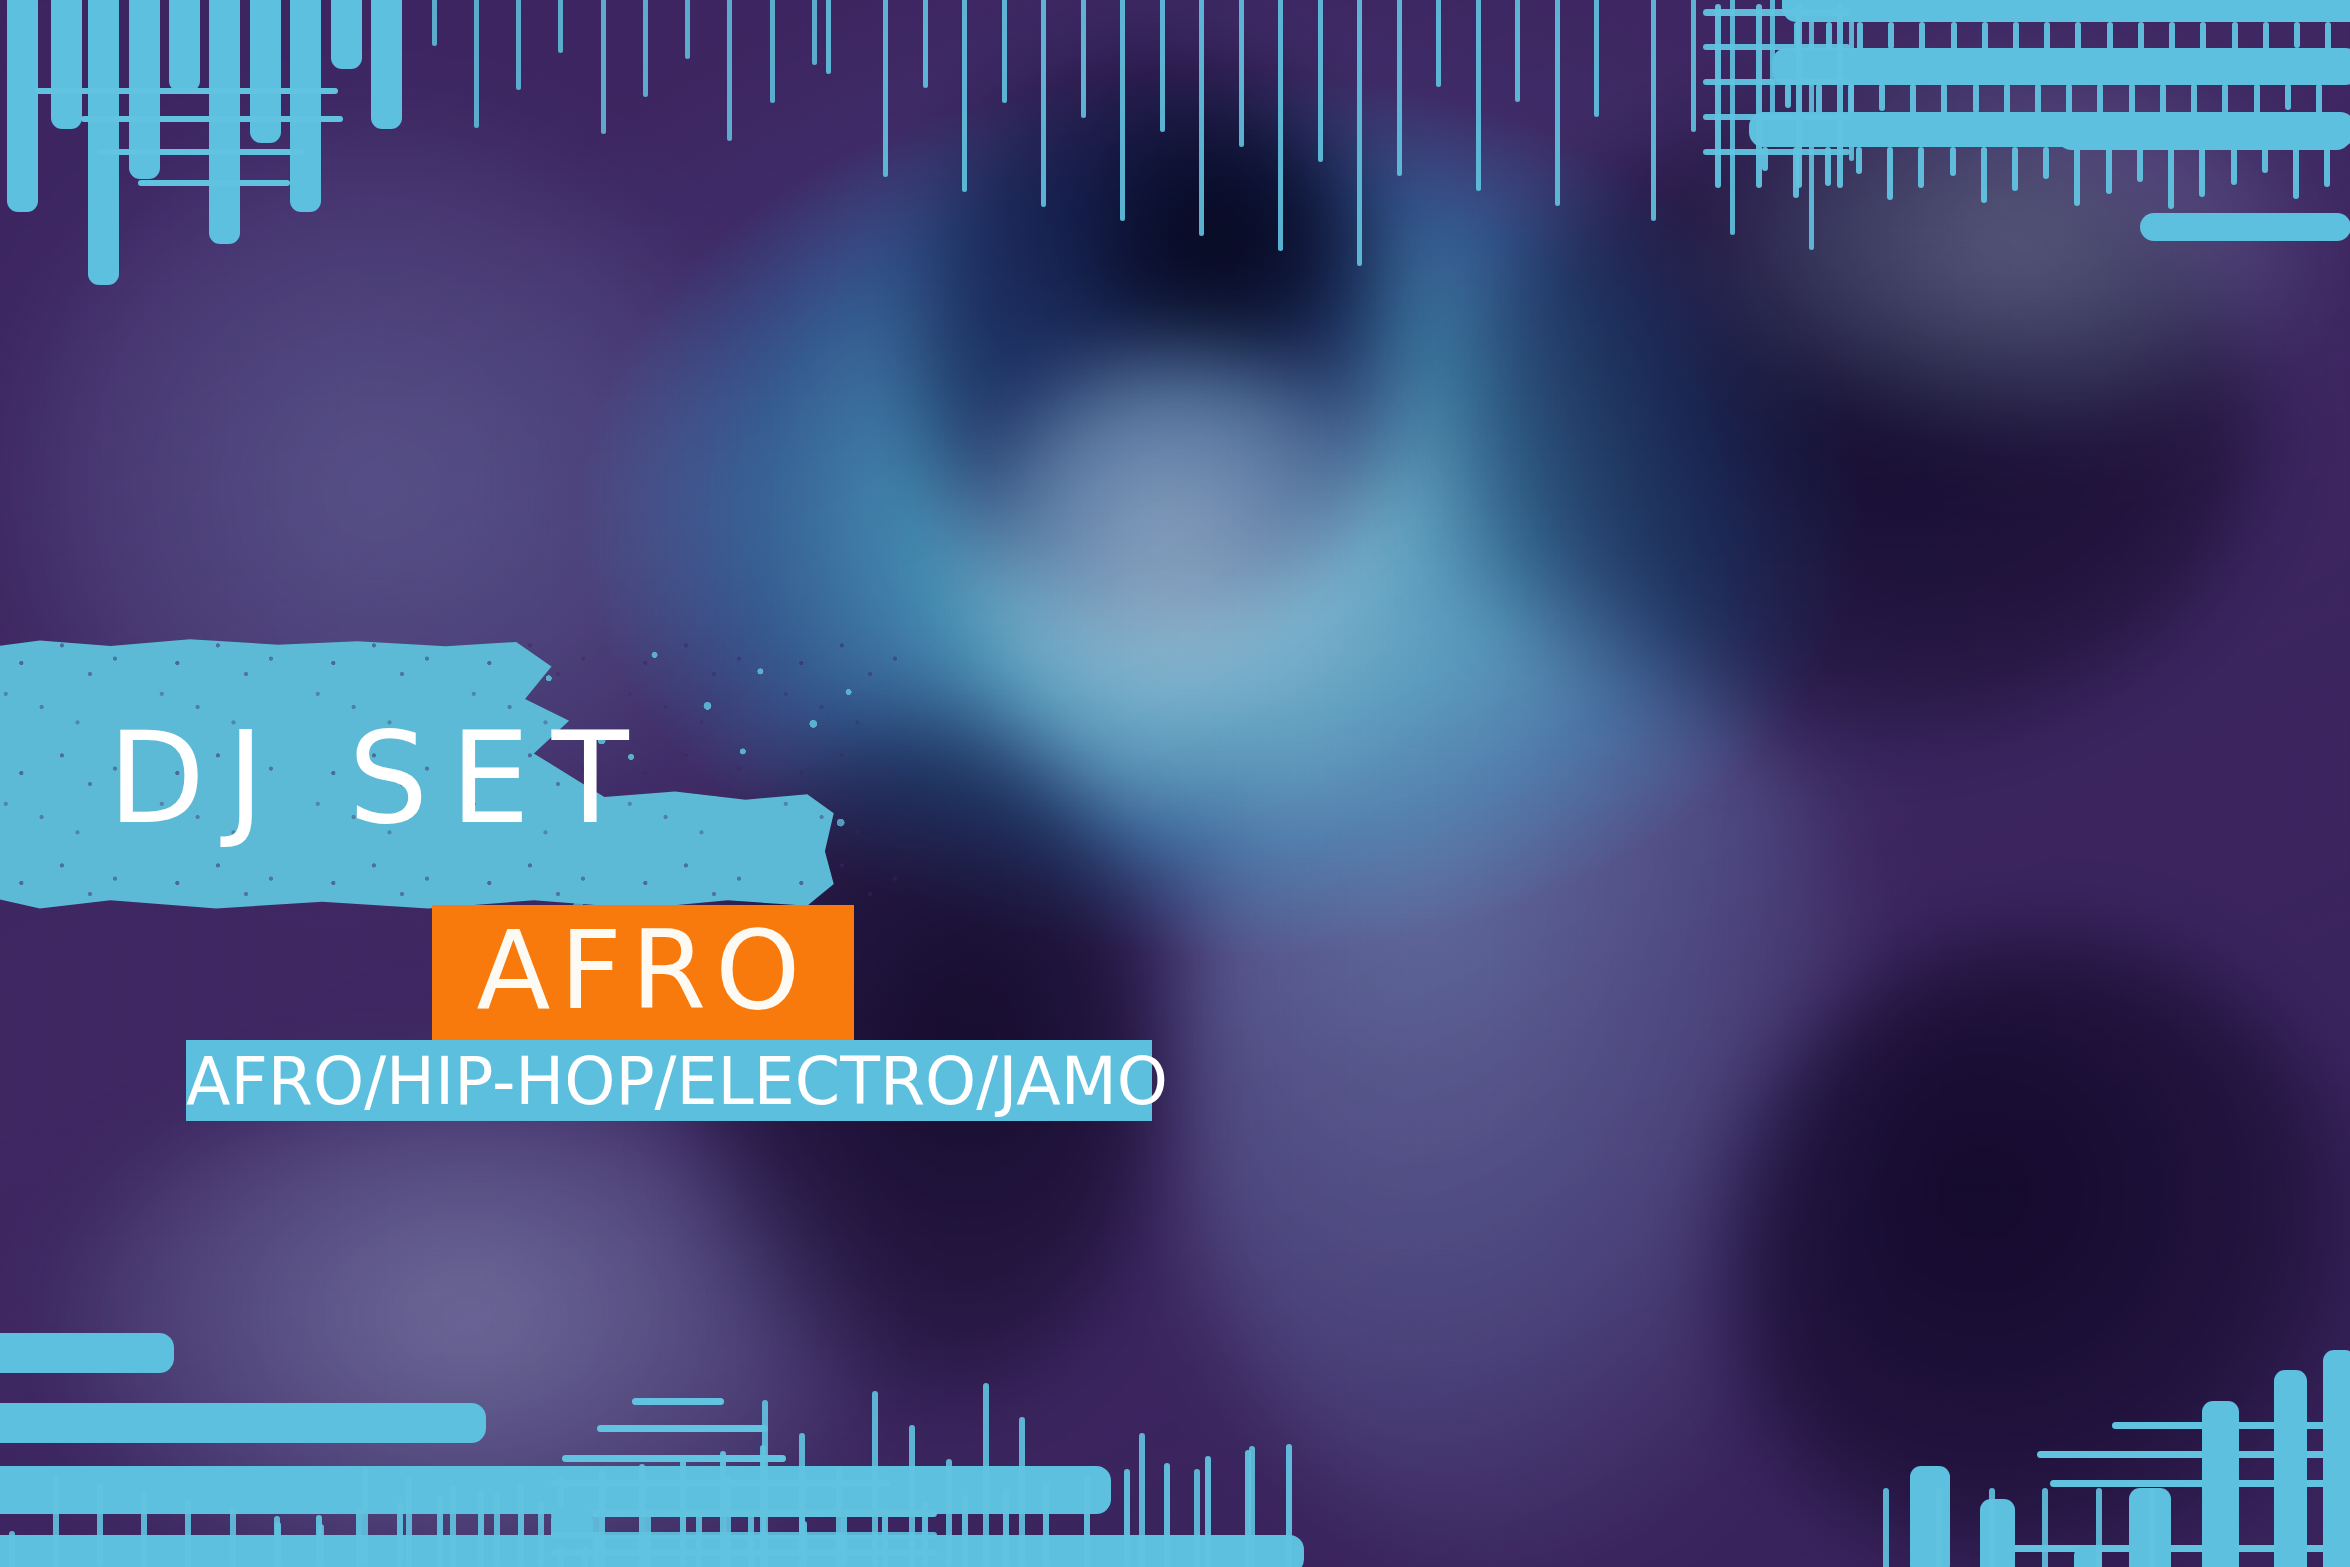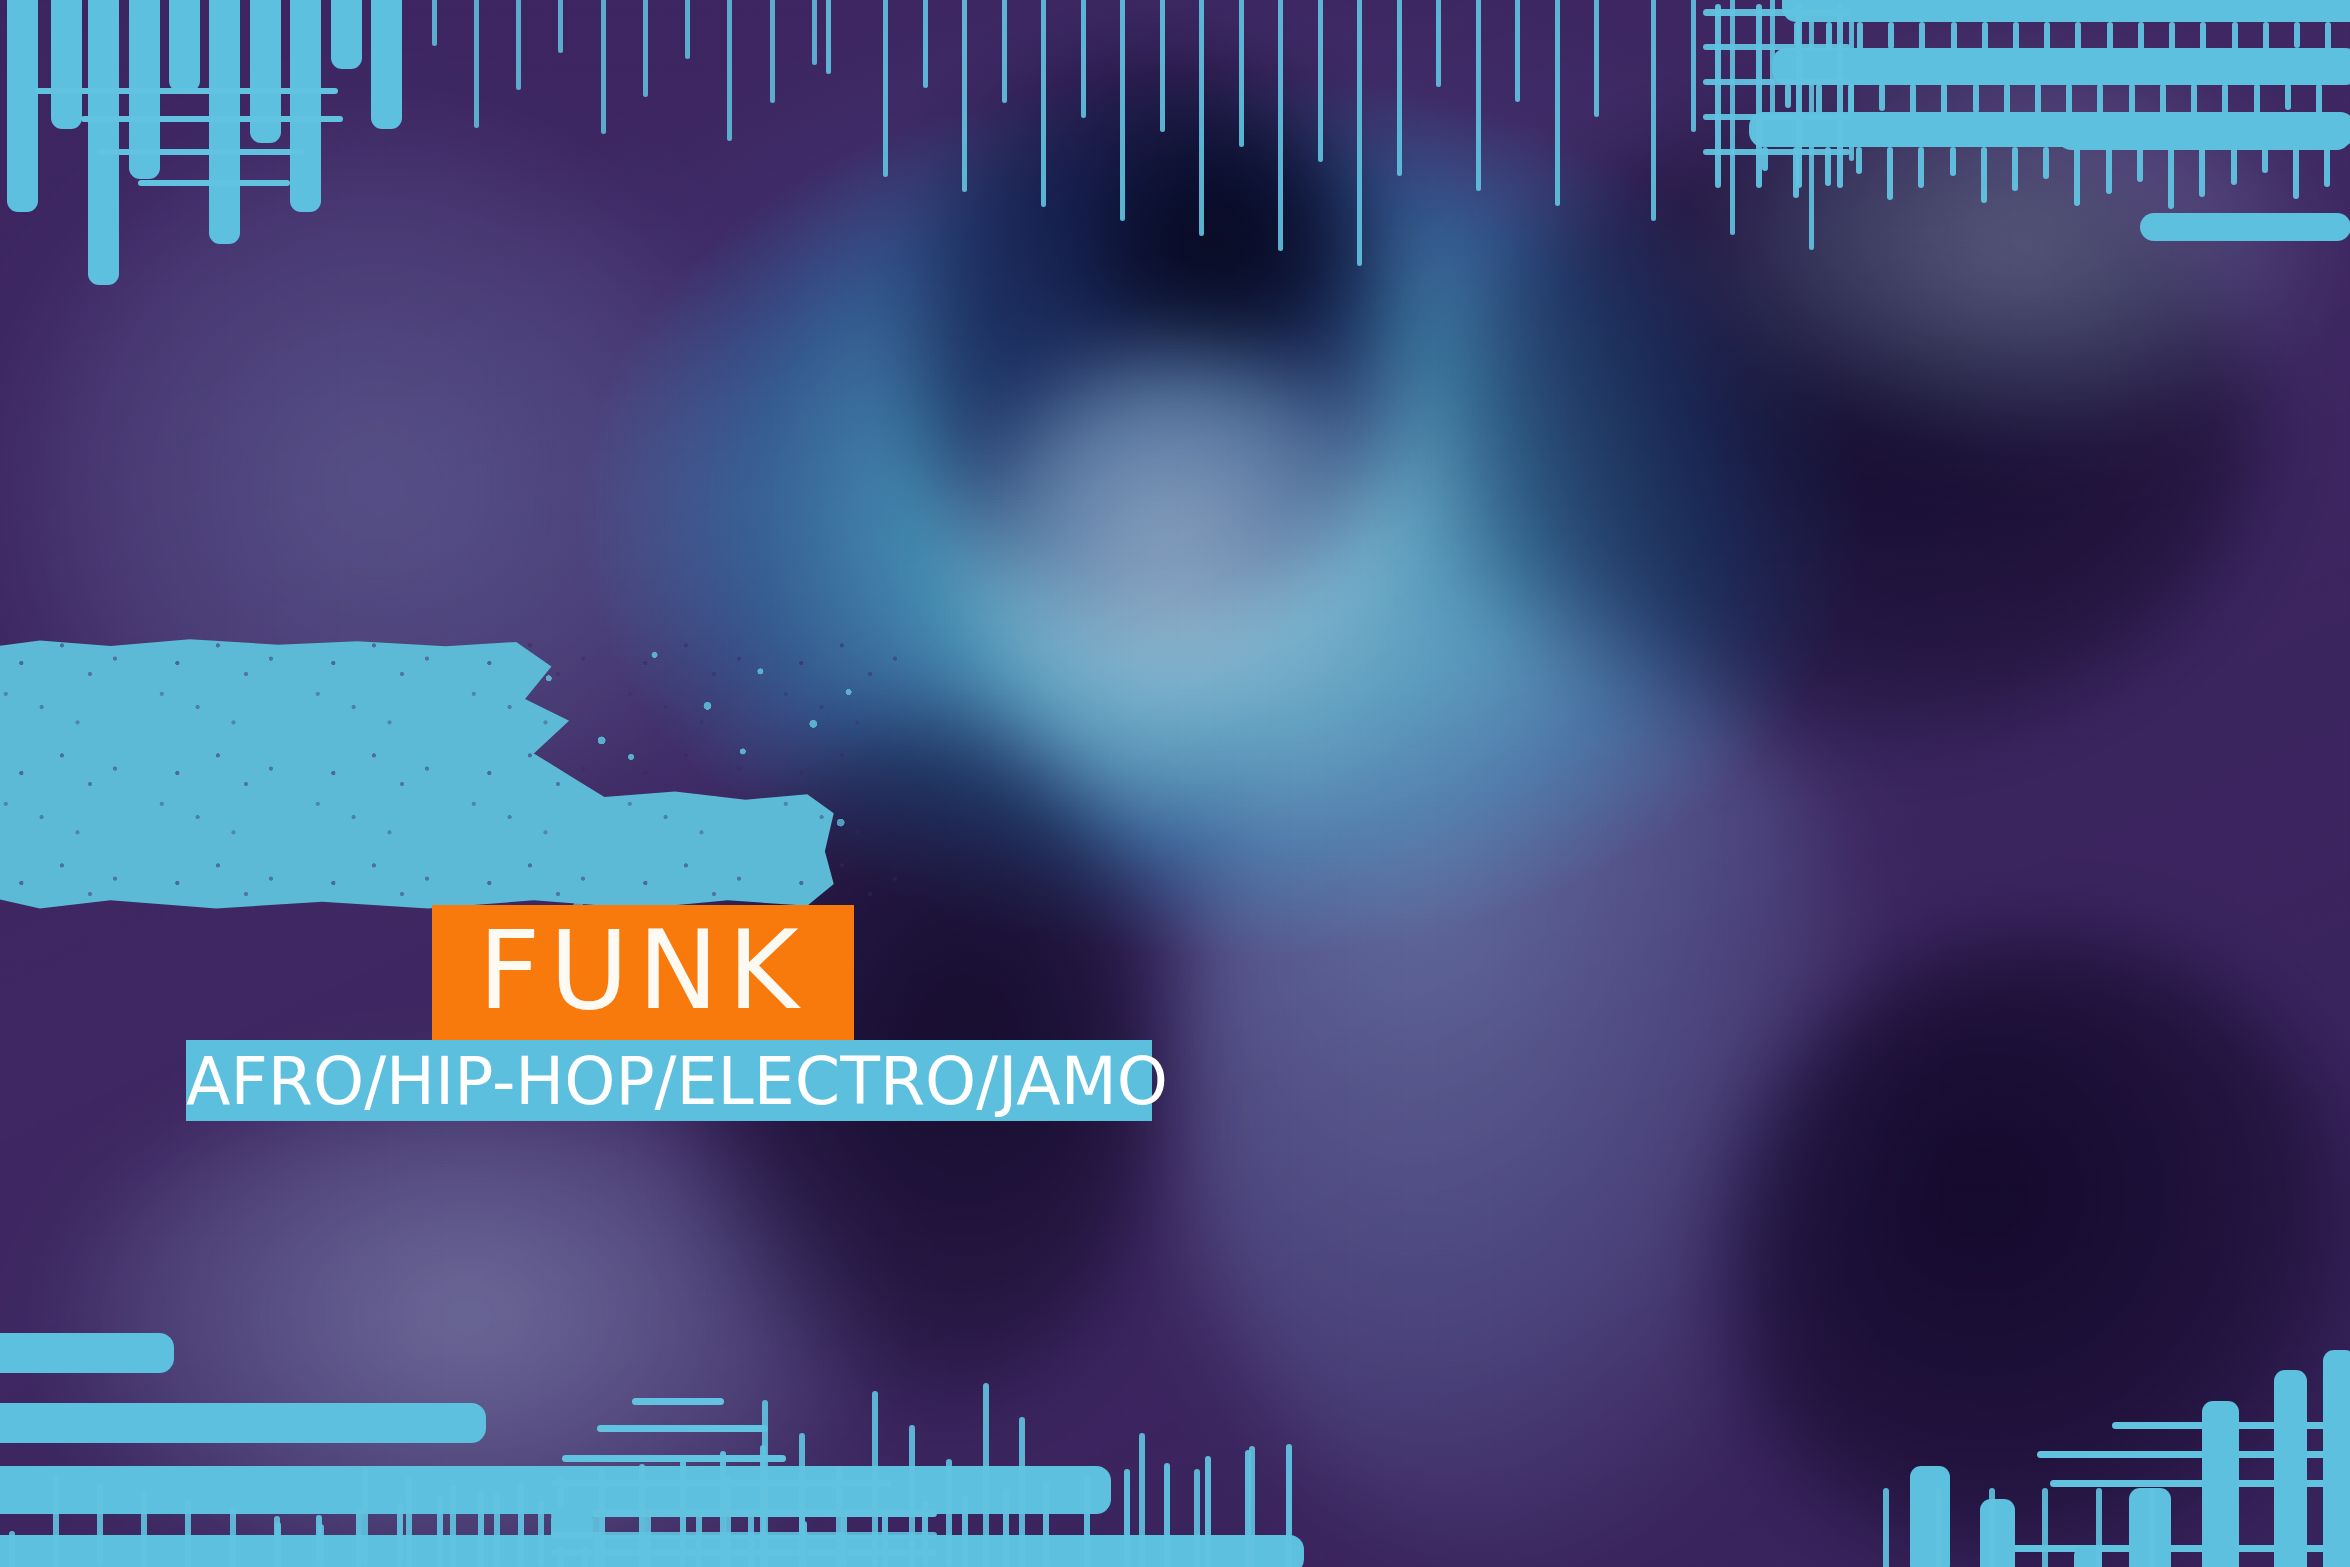--- a/index.html
+++ b/index.html
@@ -396,23 +396,24 @@
       <div class="deco vthin" style="left: 1249px; top: 1446px; width: 5.5px; height: 124px; opacity: 0.9;"></div>
     </div>
 
   <div class="brush">
     <div class="brush-body"></div>
     <div class="brush-speckle"></div>
     <div class="brush-speckle2"></div>
     <div class="brush-dots"></div>
   </div>
 
+  <div class="headline">DJ SET</div>
 
   <div class="name-box">
-    <div class="name-text">FUNK</div>
+    <div class="name-text">AFRO</div>
   </div>
 
   <div class="genre-box">
     <div class="genre-text">AFRO/HIP-HOP/ELECTRO/JAMO</div>
   </div>
 
 </div>
 
 
 </body></html>

